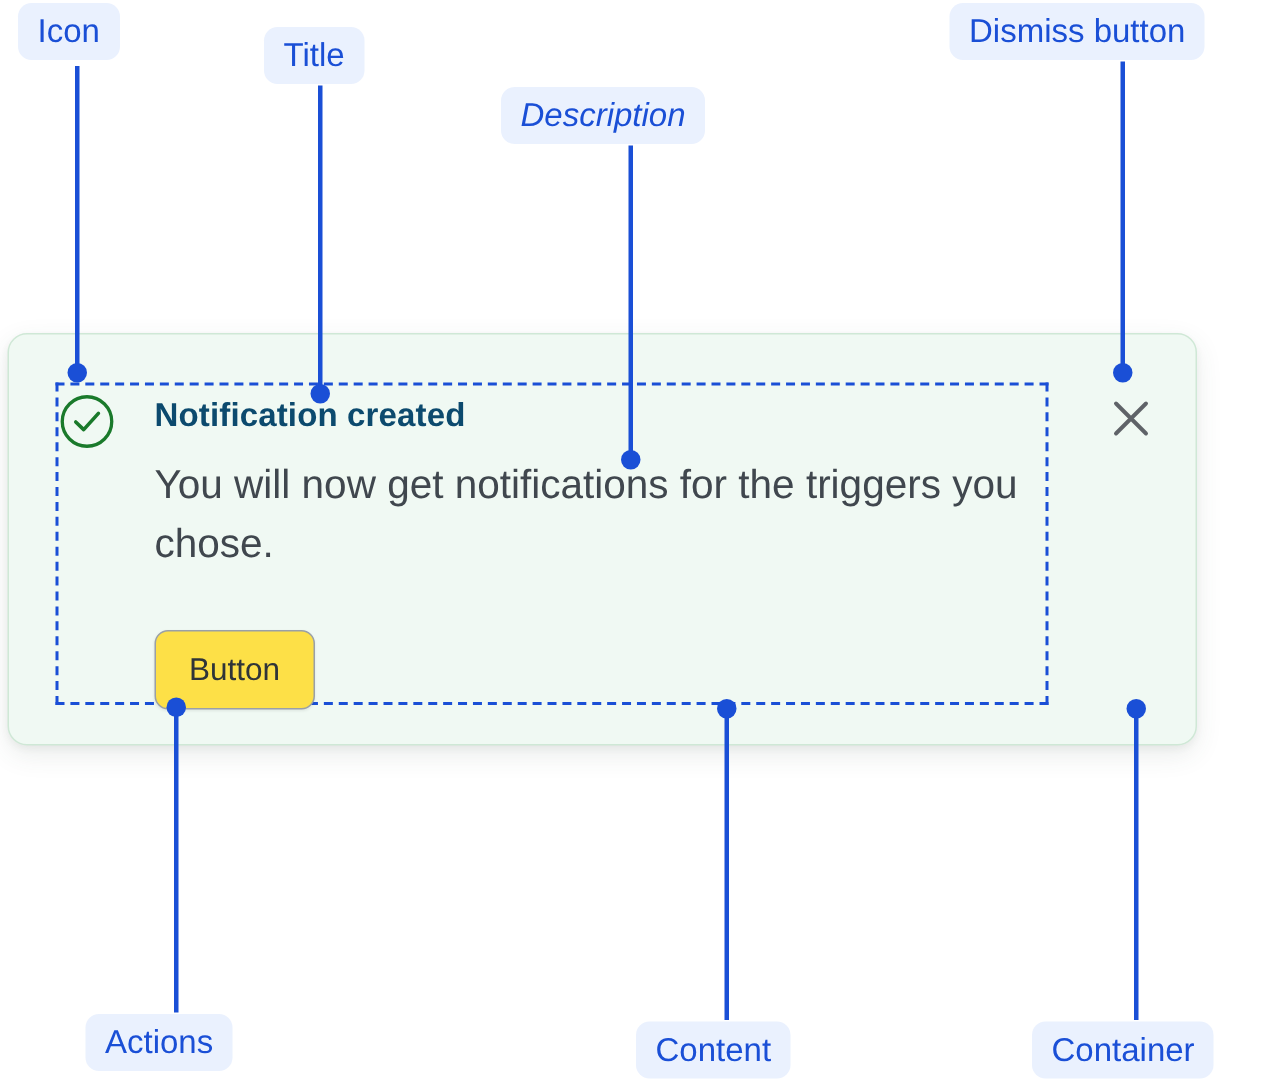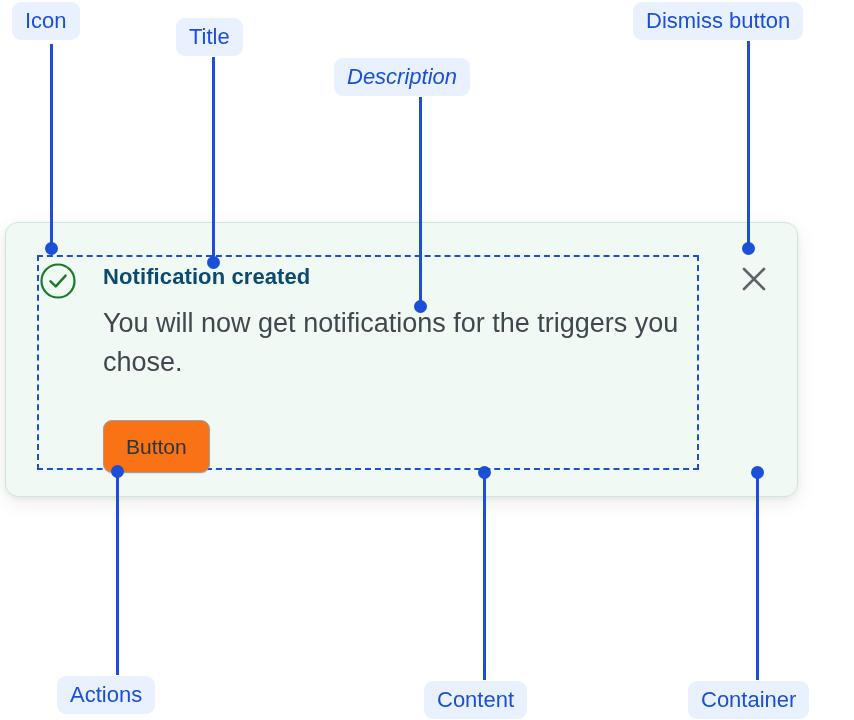--- a/index.html
+++ b/index.html
@@ -100,21 +100,21 @@
 
   
   #actions-row {
     position: absolute;
     left: 64px;
     top: 163px;
     display: flex;
     align-items: center;
   }
   #secondary-button {
-    background: #f97316;
+    background: #fde047;
     border: 1px solid #9aa0a6;
     border-radius: 9px;
     color: #2f3438;
     font-size: 21px;
     font-family: "Liberation Sans", sans-serif;
     height: 53px;
     padding: 0 22px;
     cursor: pointer;
     box-shadow: 0 1px 2px rgba(0,0,0,0.08);
   }

